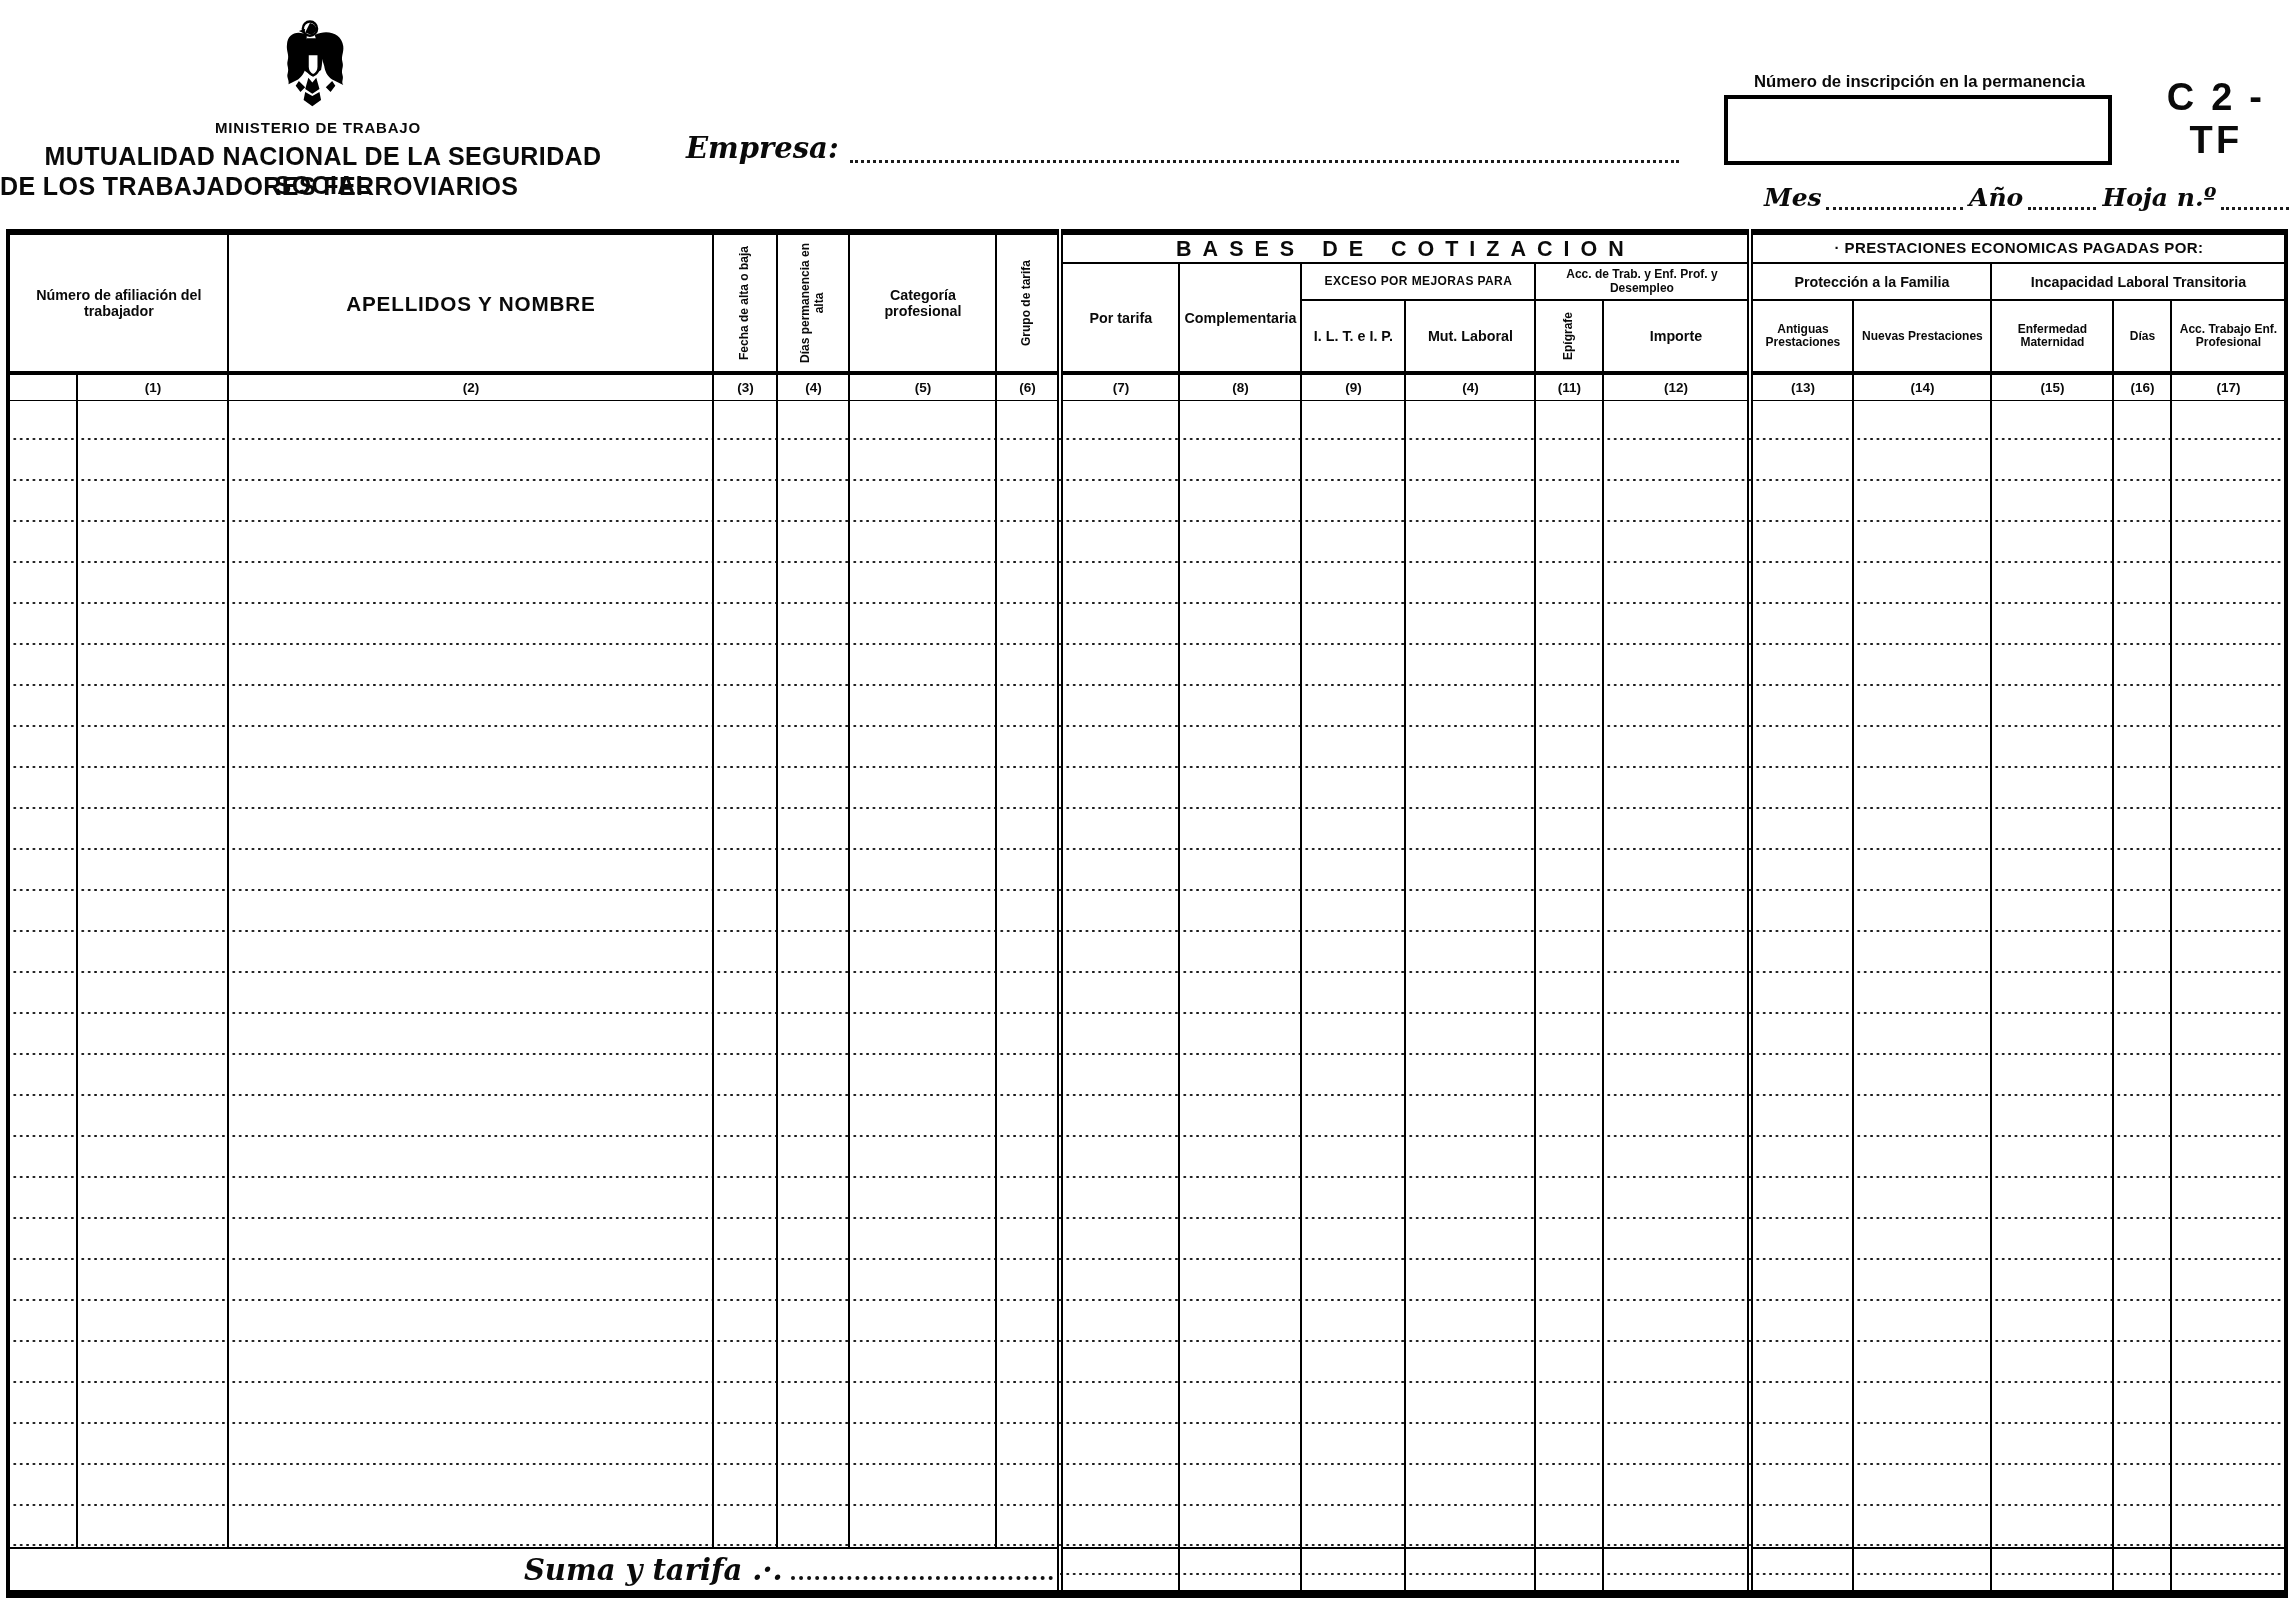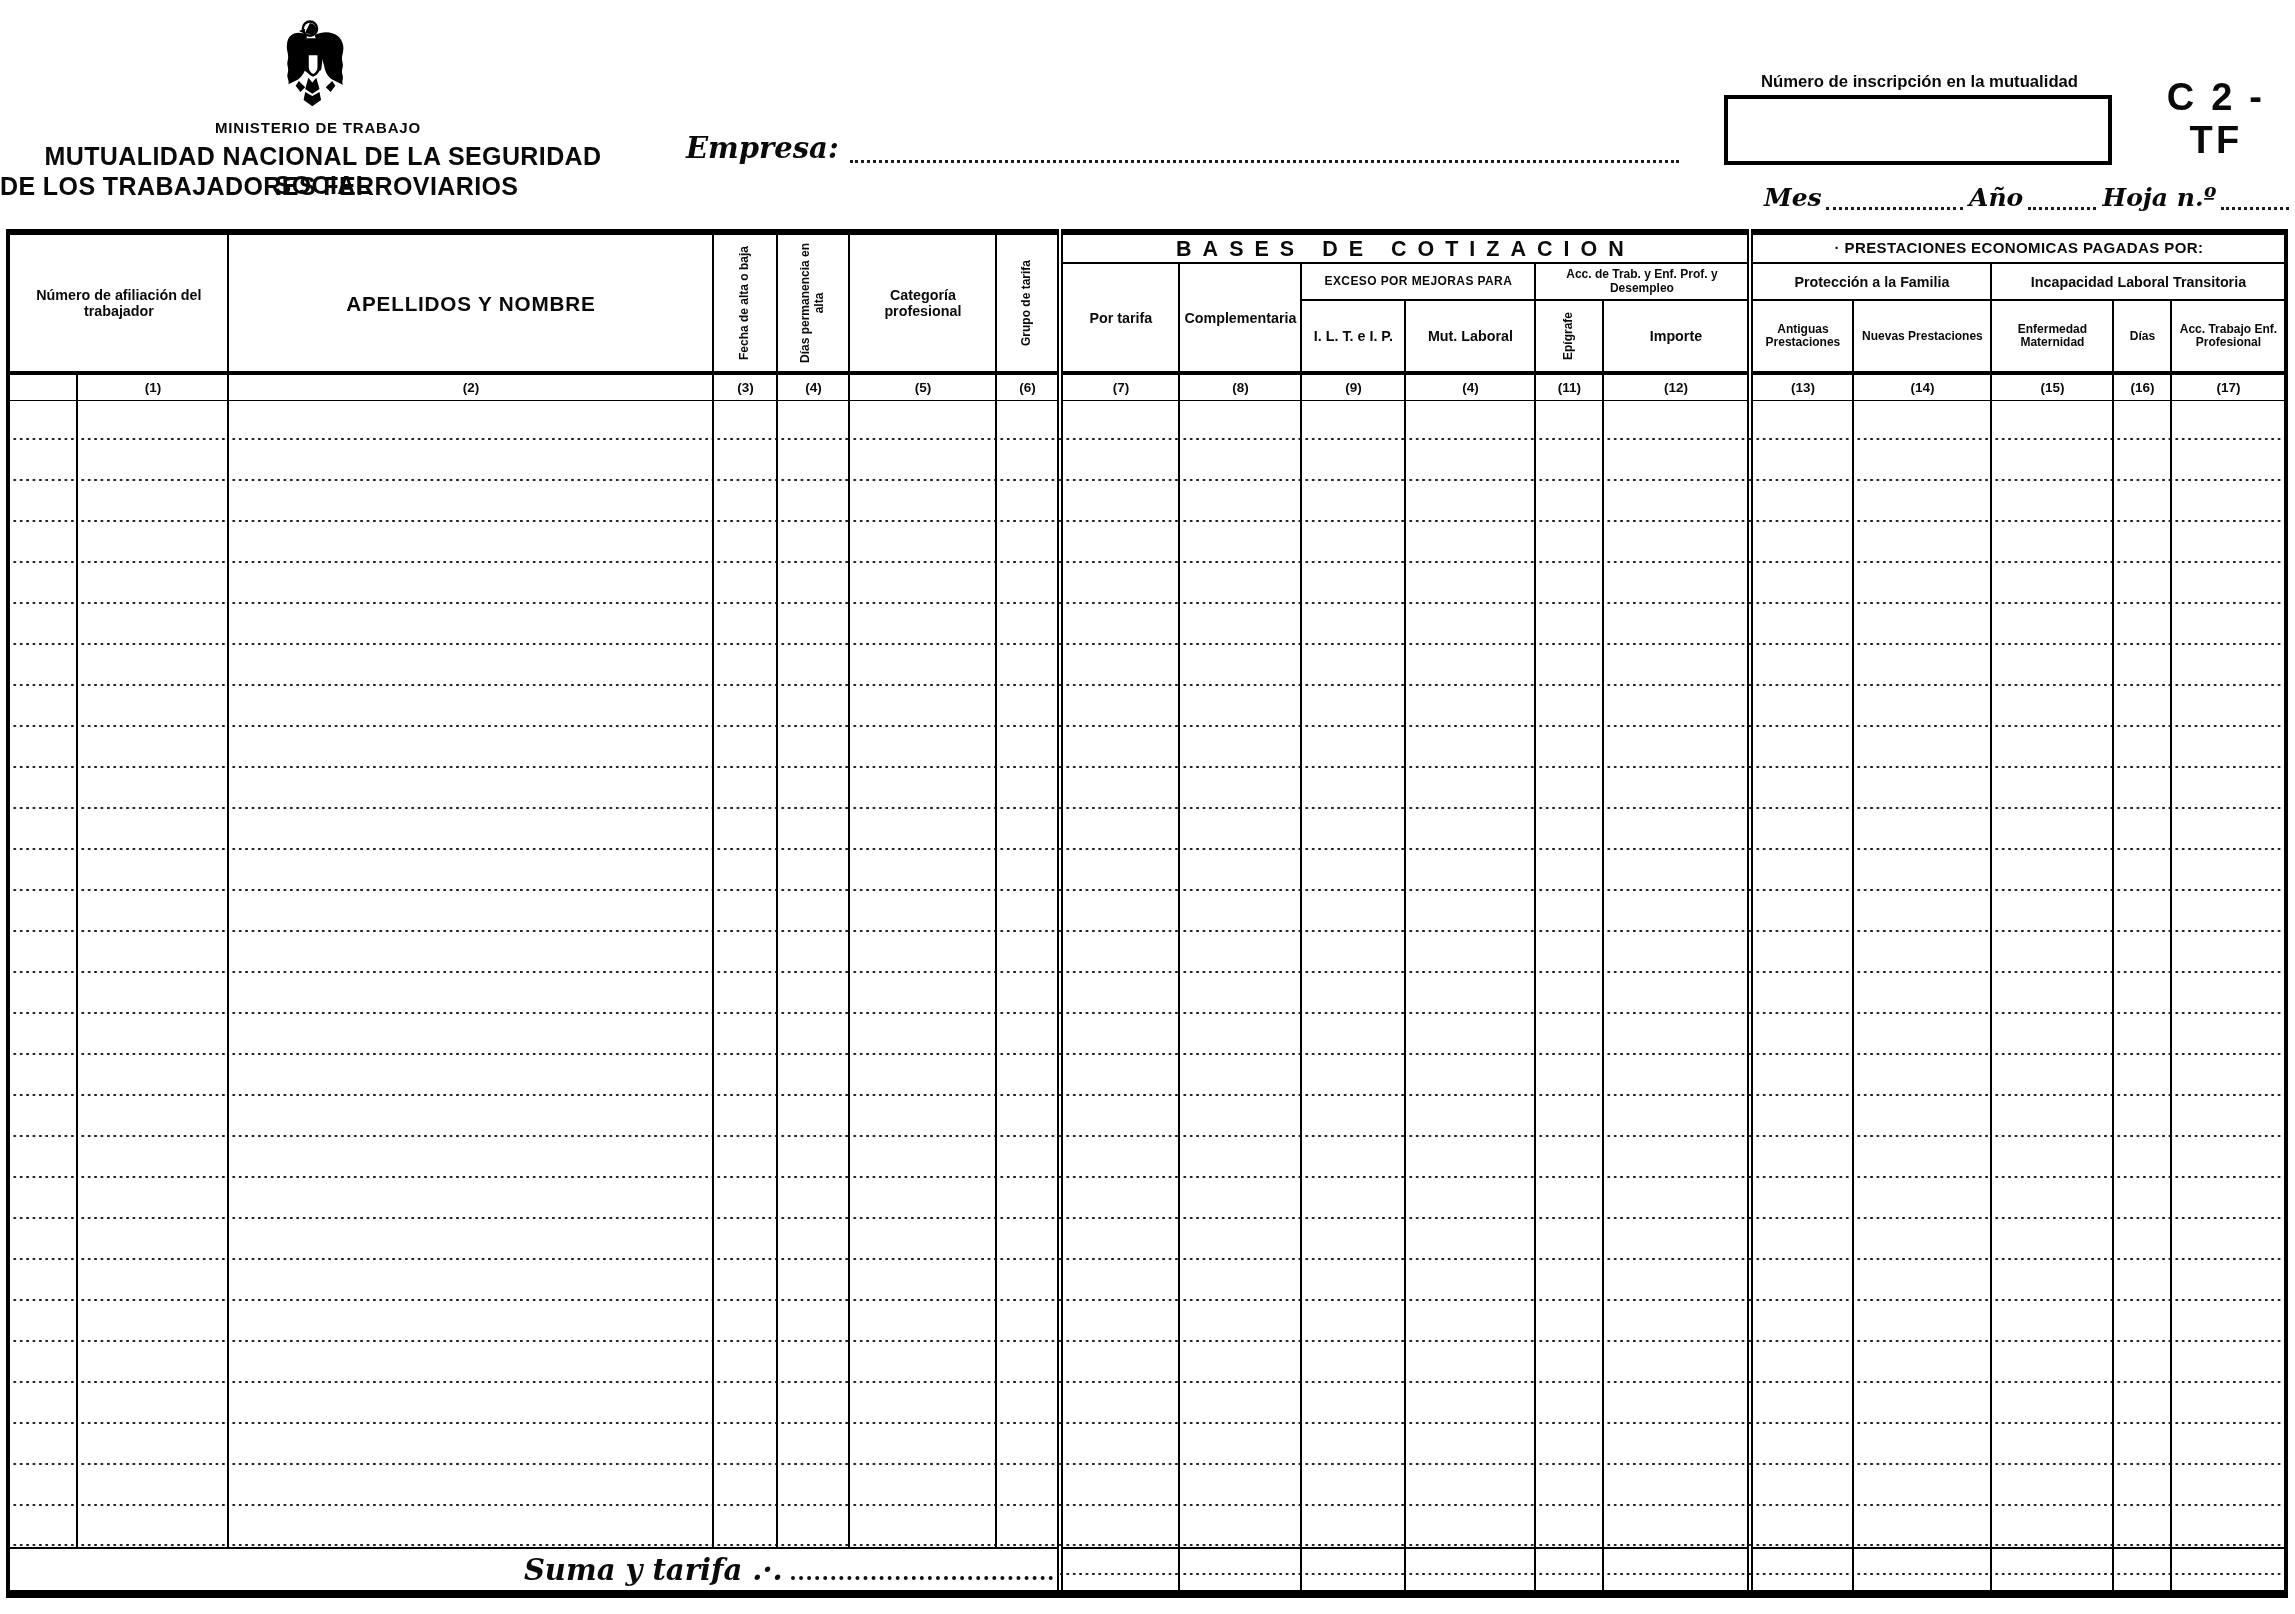--- a/index.html
+++ b/index.html
@@ -116,21 +116,21 @@
 
   <div class="abs ministry">MINISTERIO DE TRABAJO</div>
   <div class="abs org1">MUTUALIDAD NACIONAL DE LA SEGURIDAD SOCIAL</div>
   <div class="abs org2">DE LOS TRABAJADORES FERROVIARIOS</div>
 
   <div class="abs fieldrow empresa-row">
     <span class="lbl script">Empresa:</span>
     <span class="leader"></span>
   </div>
 
-  <div class="abs insc-label">Número de inscripción en la mutualidad</div>
+  <div class="abs insc-label">Número de inscripción en la permanencia</div>
   <div class="abs insc-box"></div>
   <div class="abs form-code">C 2 - TF</div>
 
   <div class="abs fieldrow mes-row">
     <span class="lbl script">Mes</span>
     <span class="leader l2"></span>
     <span class="lbl mid script">Año</span>
     <span class="leader l1"></span>
     <span class="lbl mid script">Hoja n.º</span>
     <span class="leader l1"></span>

